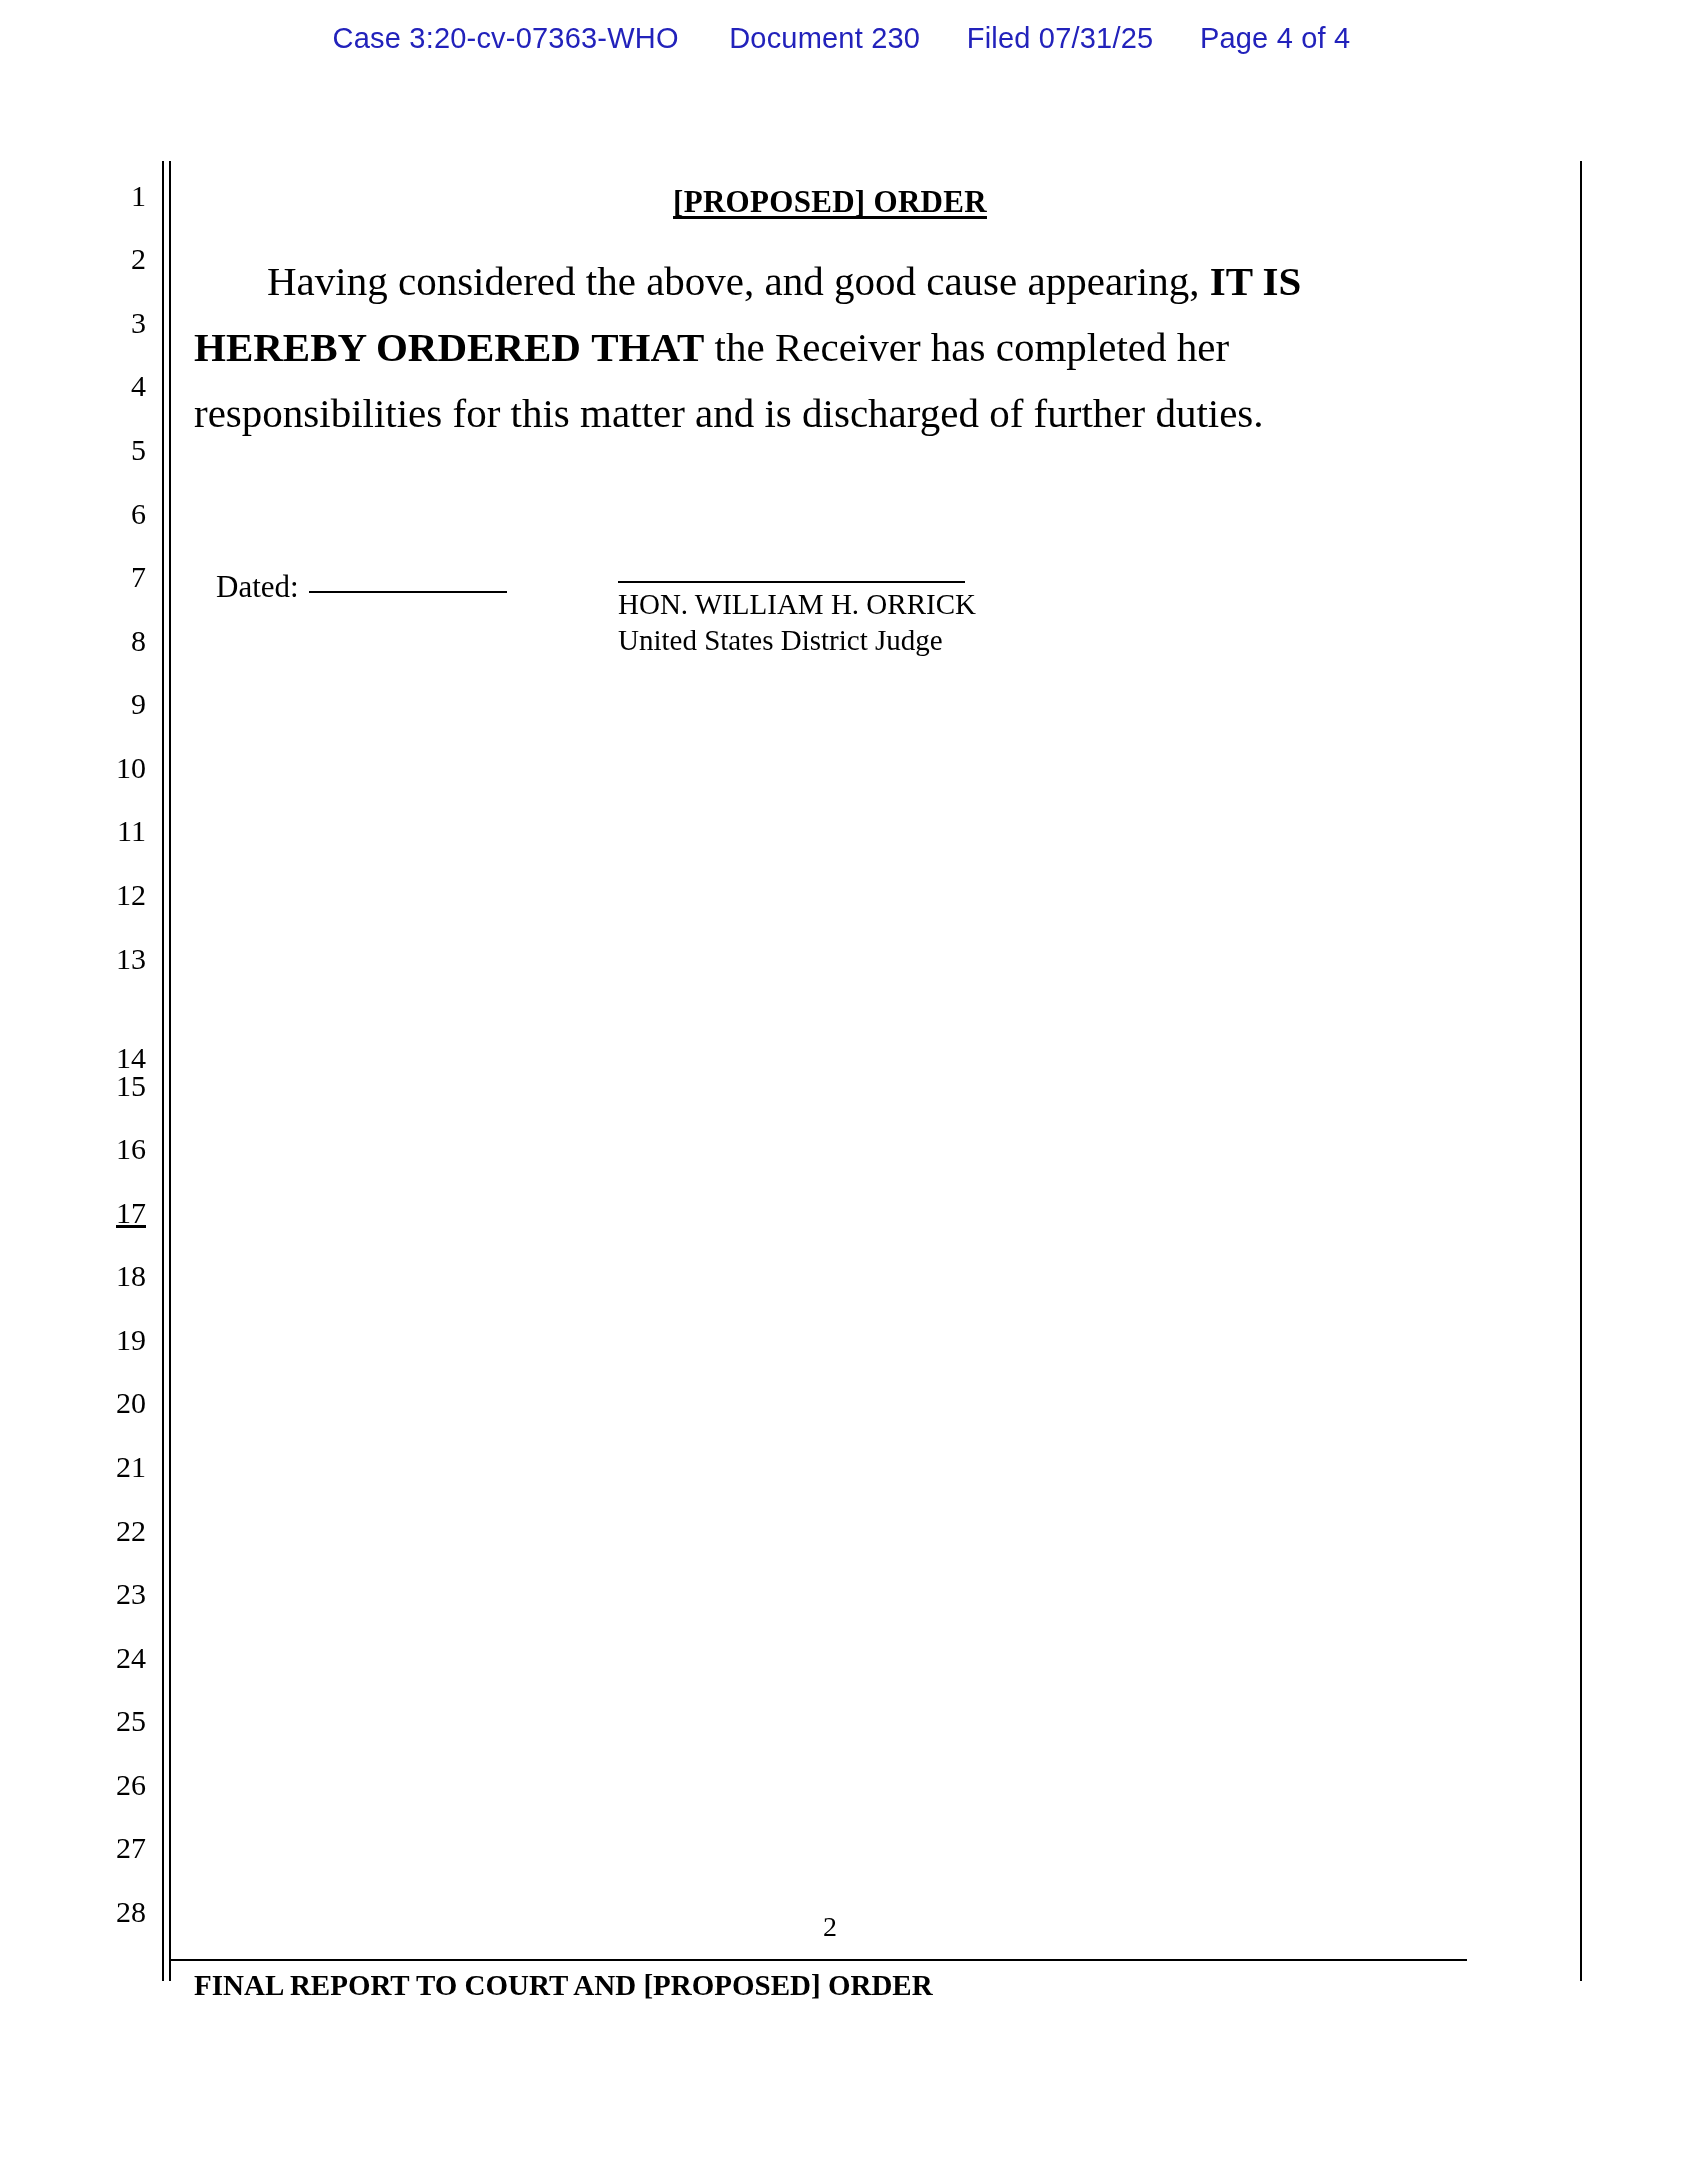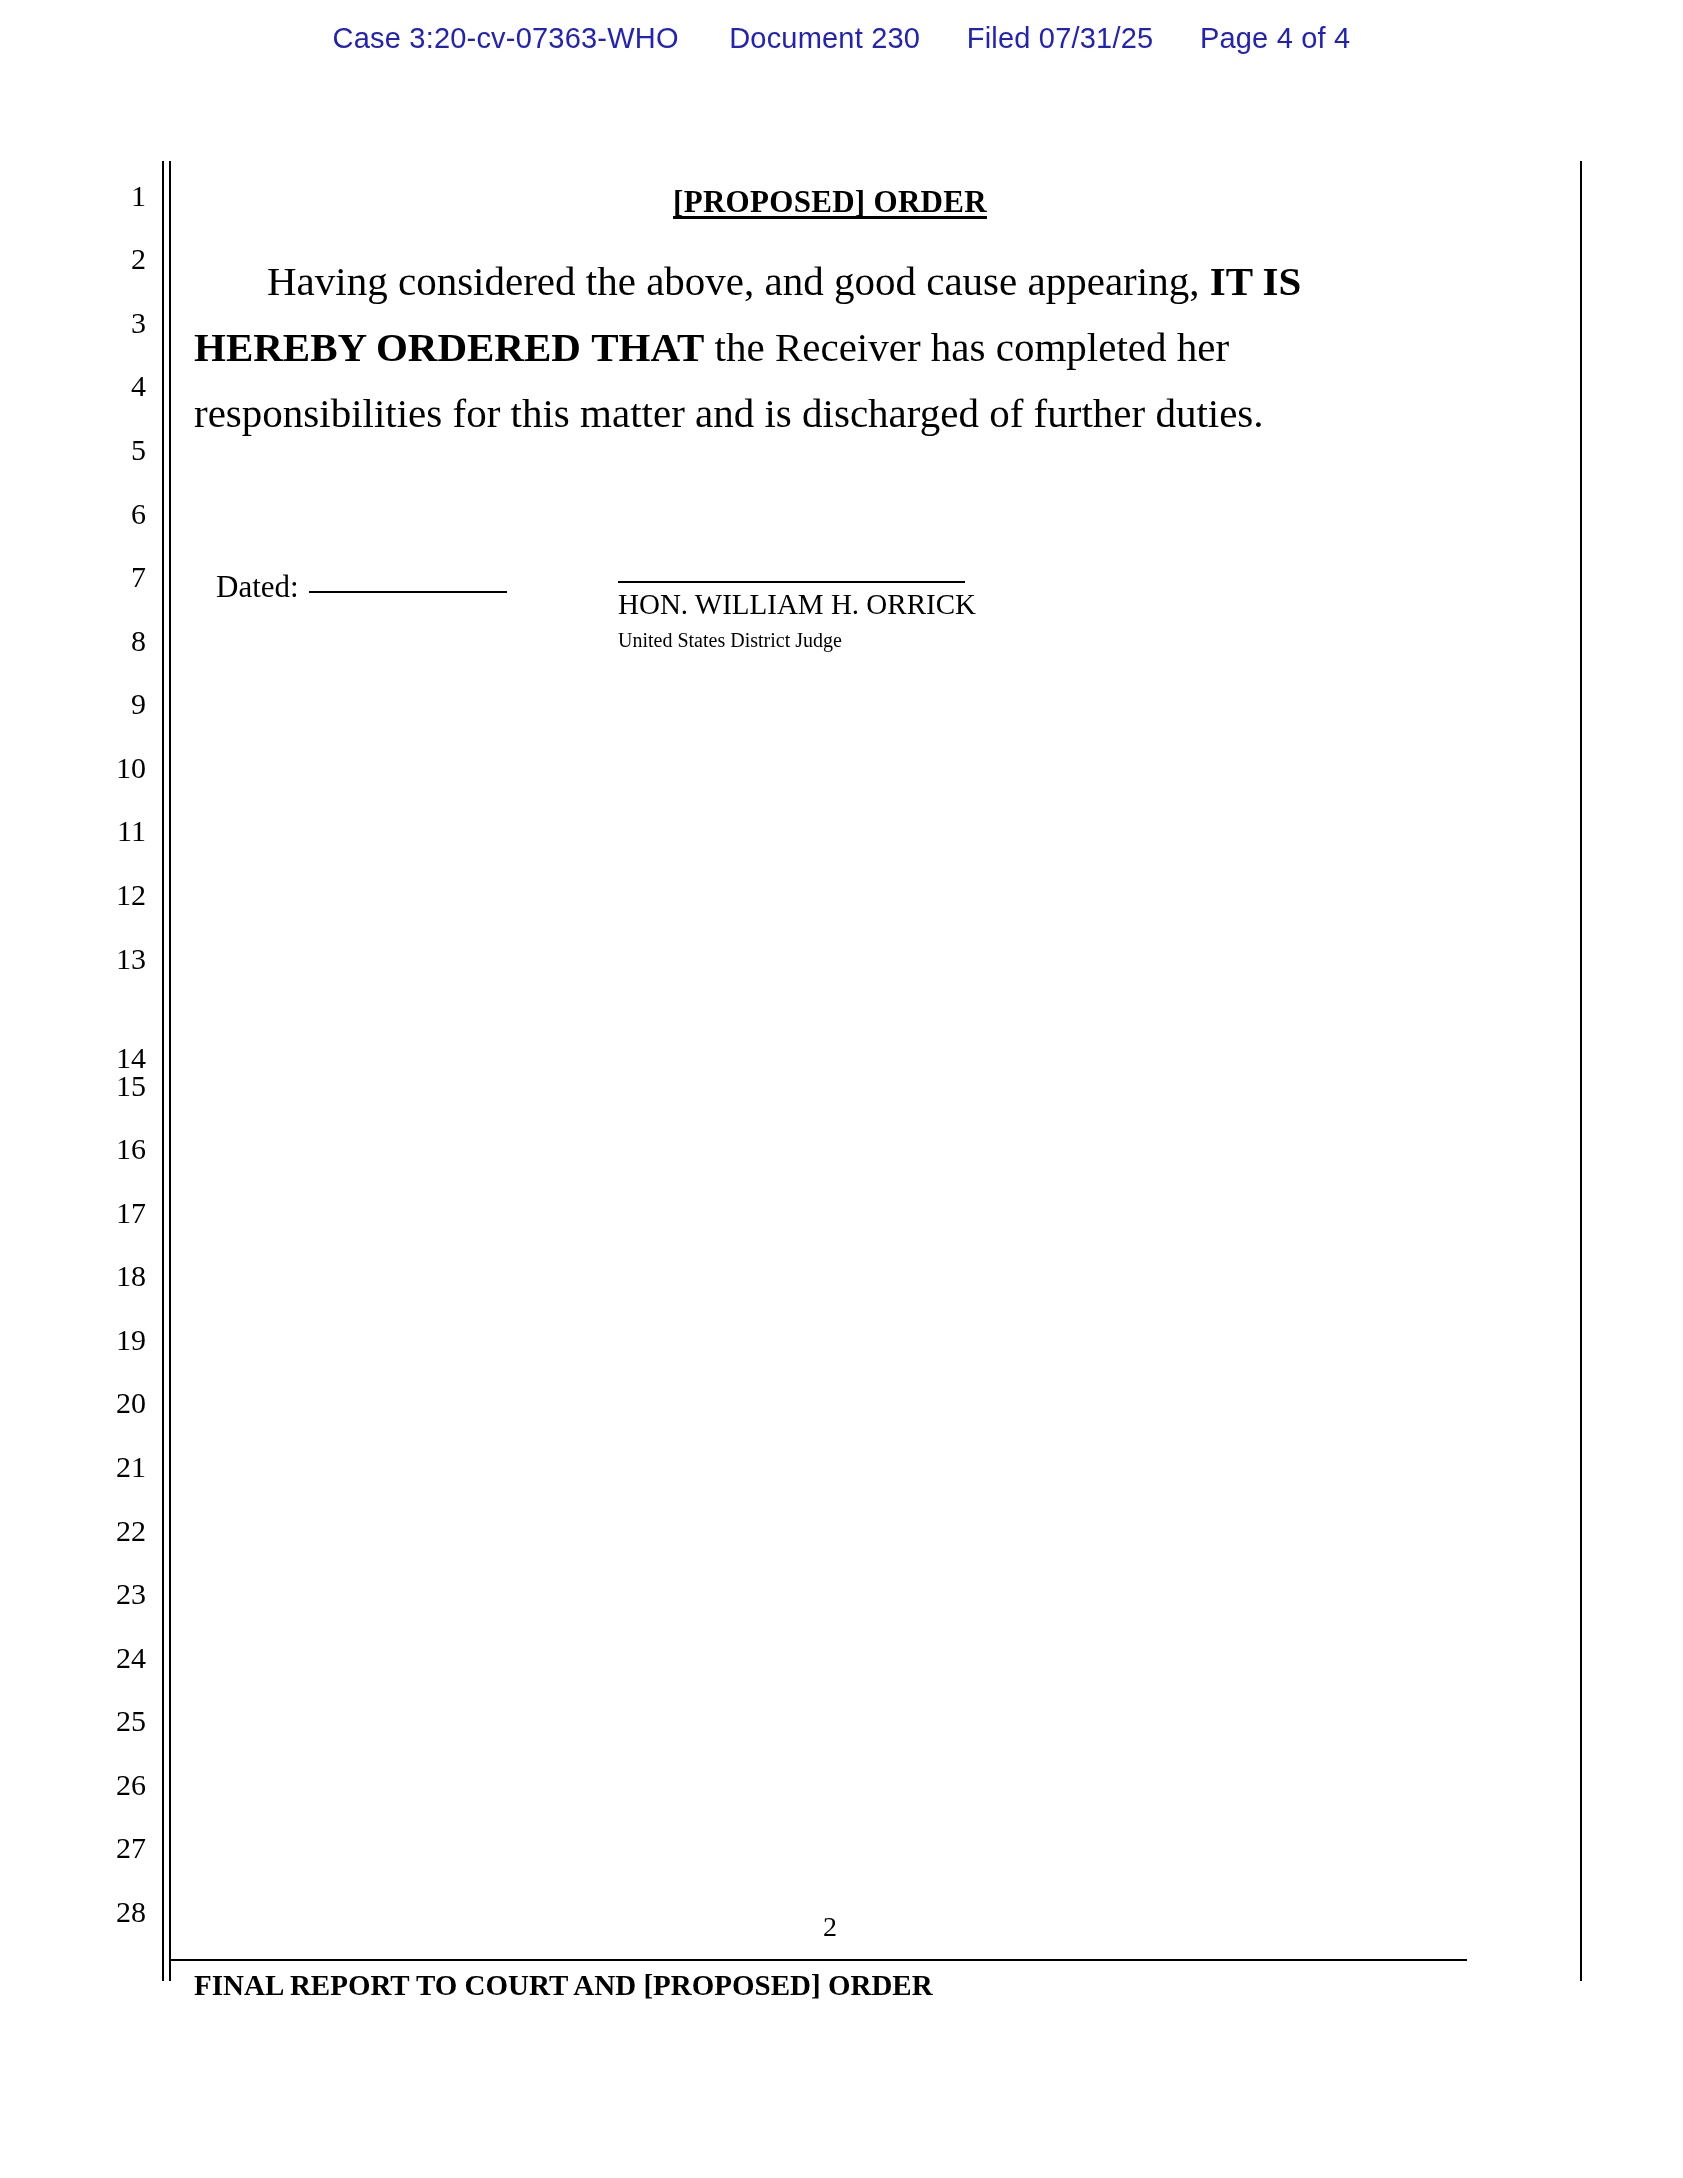--- a/index.html
+++ b/index.html
@@ -138,21 +138,21 @@
     border-bottom: 2px solid #000;
     height: 26px;
   }
   .sig-name {
     font-size: 29px;
     line-height: 36px;
     white-space: nowrap;
     padding-top: 3px;
   }
   .sig-role {
-    font-size: 20px;
+    font-size: 29px;
     line-height: 36px;
     white-space: nowrap;
   }
 
   
   .page-number {
     position: absolute;
     top: 1750px;
     left: 0;
     width: 1272px;
@@ -215,21 +215,21 @@
     <div class="line-num" style="top: 401px;">7</div>
     <div class="line-num" style="top: 465px;">8</div>
     <div class="line-num" style="top: 528px;">9</div>
     <div class="line-num" style="top: 592px;">10</div>
     <div class="line-num" style="top: 655px;">11</div>
     <div class="line-num" style="top: 719px;">12</div>
     <div class="line-num" style="top: 783px;">13</div>
     <div class="line-num" style="top: 846px; margin-top: 36px;">14</div>
     <div class="line-num" style="top: 910px;">15</div>
     <div class="line-num" style="top: 973px;">16</div>
-    <div class="line-num" style="top: 1037px;">17</div>
+    <div class="line-num" style="top: 1037px; text-decoration: underline;">17</div>
     <div class="line-num" style="top: 1100px;">18</div>
     <div class="line-num" style="top: 1164px;">19</div>
     <div class="line-num" style="top: 1227px;">20</div>
     <div class="line-num" style="top: 1291px;">21</div>
     <div class="line-num" style="top: 1355px;">22</div>
     <div class="line-num" style="top: 1418px;">23</div>
     <div class="line-num" style="top: 1482px;">24</div>
     <div class="line-num" style="top: 1545px;">25</div>
     <div class="line-num" style="top: 1609px;">26</div>
     <div class="line-num" style="top: 1672px;">27</div>

